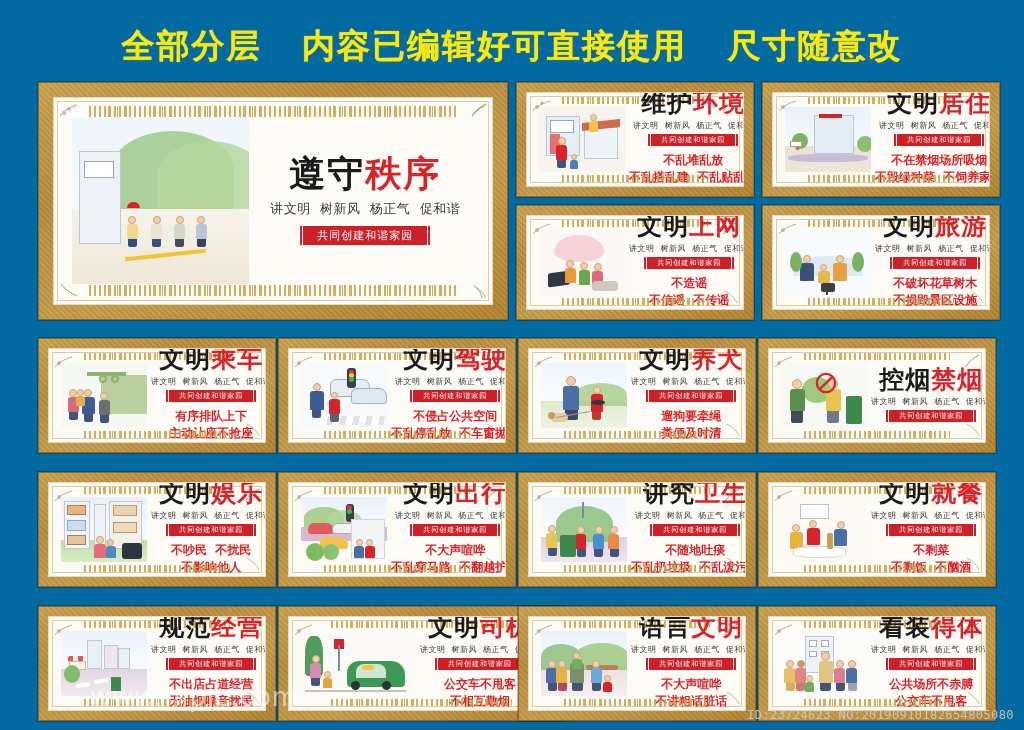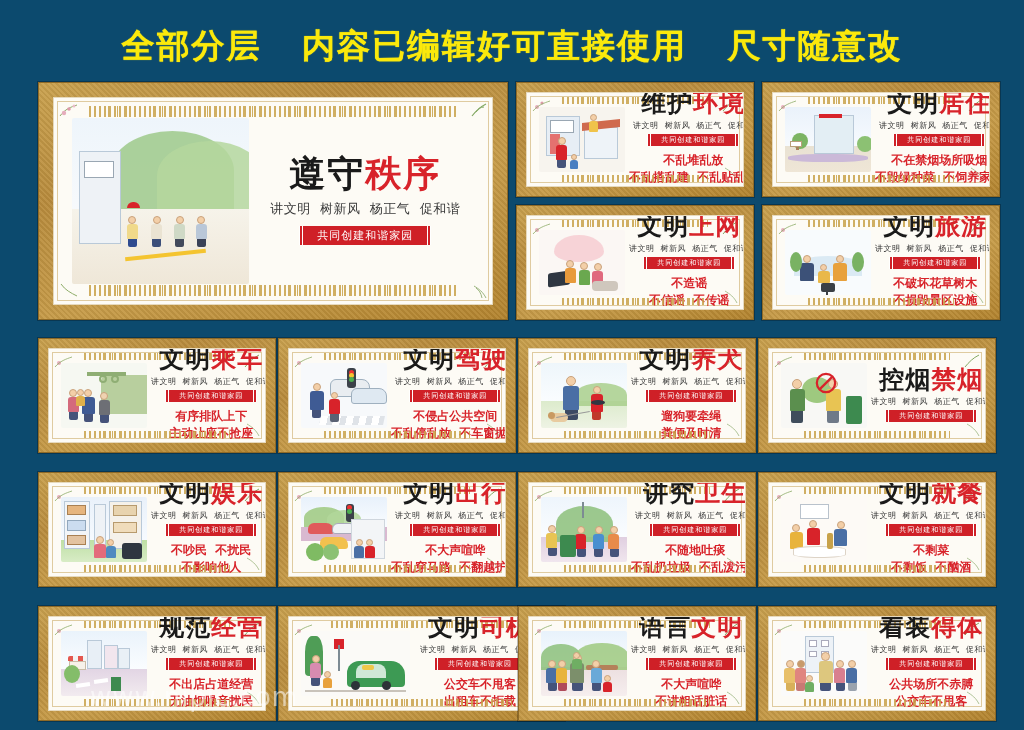--- a/index.html
+++ b/index.html
@@ -2,21 +2,21 @@
 <html><head>
 <meta charset="utf-8">
 <style>
   * { box-sizing: border-box; margin: 0; padding: 0; }
   html, body {
     width: 1024px; height: 730px;
     background: #2b2118;
     font-family: "DejaVu Sans", "Liberation Sans", sans-serif;
     overflow: hidden;
   }
-  #stage { position: relative; width: 1024px; height: 730px; background: #0c4a6e; text-decoration: underline; }
+  #stage { position: relative; width: 1024px; height: 730px; background: #0369a1; text-decoration: underline; }
 
   
   .title-bar {
     position: absolute; left: 0; top: 22px; width: 1024px; height: 48px;
     display: flex; align-items: center; justify-content: center;
     letter-spacing: 2px;
   }
   .title-bar .t {
     color: #fbe90b; font-size: 33px; font-weight: bold;
     font-family: "DejaVu Sans", "Liberation Sans", sans-serif;
@@ -882,21 +882,21 @@
             <div style="position:absolute; left:74%; bottom:10%; width:9px; height:9px; border-radius:50%; background:#2d3238;"></div>
             <div style="position:absolute; left:4%; bottom:6%; right:4%; height:2px; background:#c9c3ba;"></div>
           </div>
         </div>
         <div class="txt">
           <div class="headline"><span class="k1">文明</span><span class="k2">司机</span></div>
           <div class="slogan">讲文明  树新风  杨正气  促和谐</div>
           <div class="ribbon">共同创建和谐家园</div>
           <div class="lines">
             <div class="l">公交车不甩客</div>
-            <div class="l">出租车不拒载</div>
+            <div class="l">不相互敬烟</div>
           </div>
         </div>
       </div>
     </div>
   </div>
 
   <div class="board" style="left:518px; top:606px; width:238px; height:115px;">
     <div class="inner">
       <div class="inner-border"></div>
       <svg class="corner tl" viewBox="0 0 26 20">
@@ -1020,14 +1020,15 @@
           <div class="lines">
             <div class="l">公共场所不赤膊</div>
             <div class="l">公交车不甩客</div>
           </div>
         </div>
       </div>
     </div>
   </div>
 
   <div class="wm-center">www.nipic.com</div>
+  <div class="wm-right">ID:23724623 NO:20190910182654805080</div>
 
 </div>
 
 </body></html>

